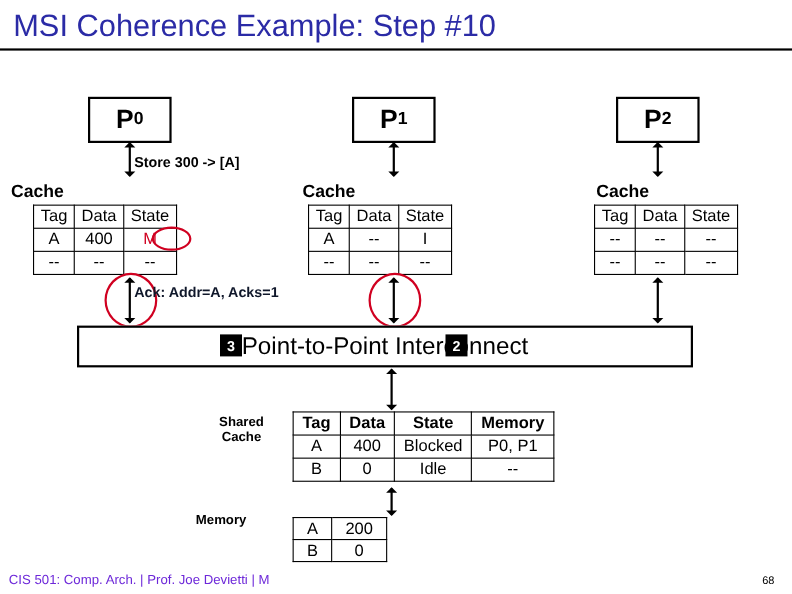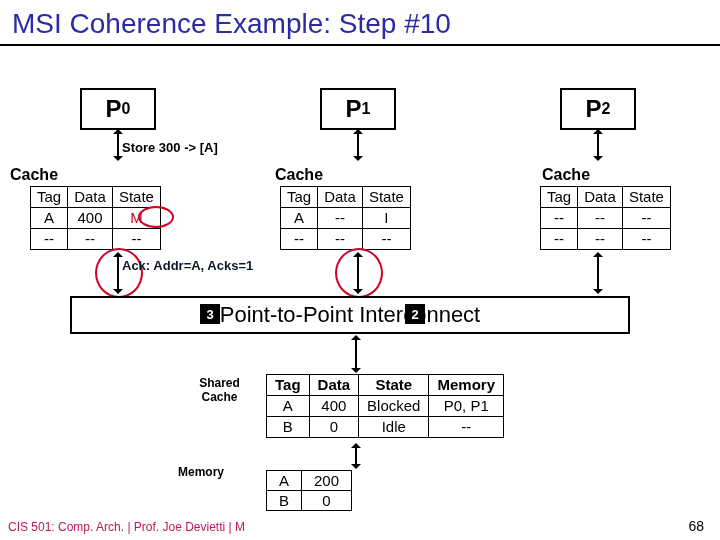--- a/index.html
+++ b/index.html
@@ -121,27 +121,27 @@
     padding: 1px 12px;
     font-size: 15px;
     text-align: center;
     height: 20px;
   }
   .footer {
     position: absolute;
     bottom: 6px;
     left: 8px;
     font-size: 12px;
-    color: #be185d;
+    color: #6d28d9;
   }
   .pagenum {
     position: absolute;
     bottom: 6px;
     right: 16px;
-    font-size: 14px;
+    font-size: 10px;
   }
   
   .dblarrow-v {
     position: absolute;
     width: 2px;
     background: #000;
   }
   .dblarrow-v::before, .dblarrow-v::after {
     content: "";
     position: absolute;

